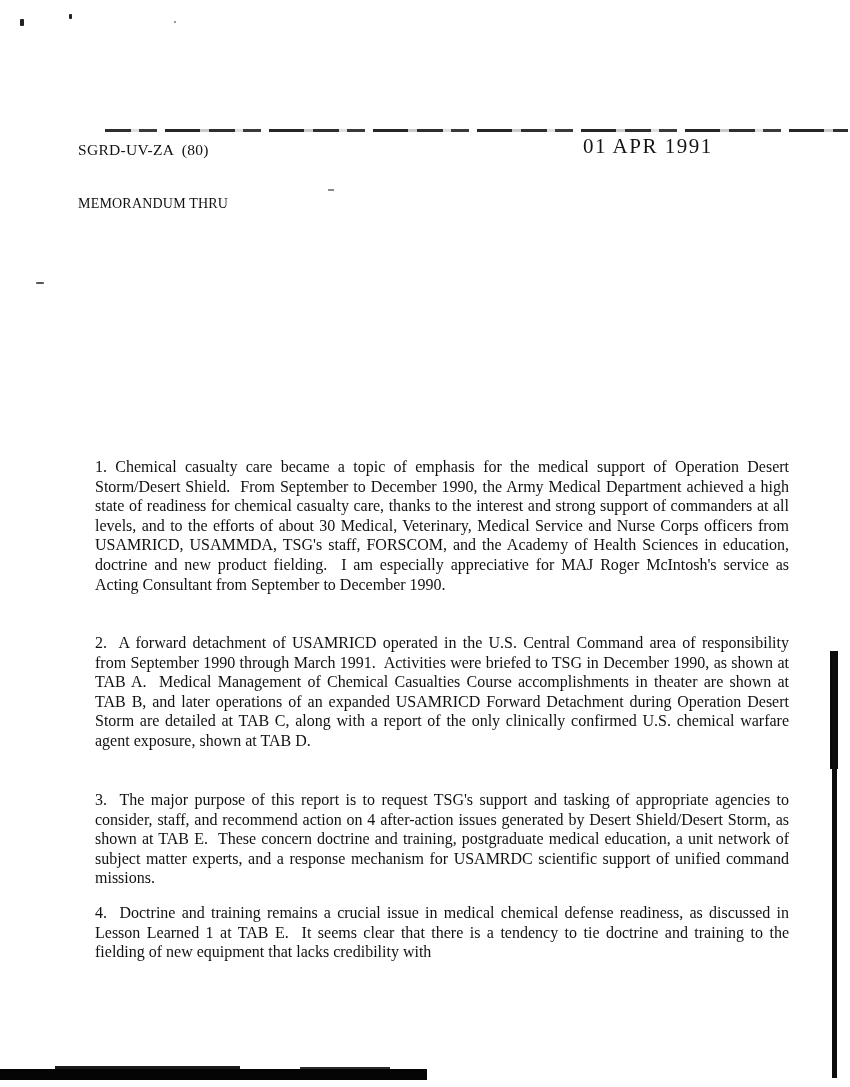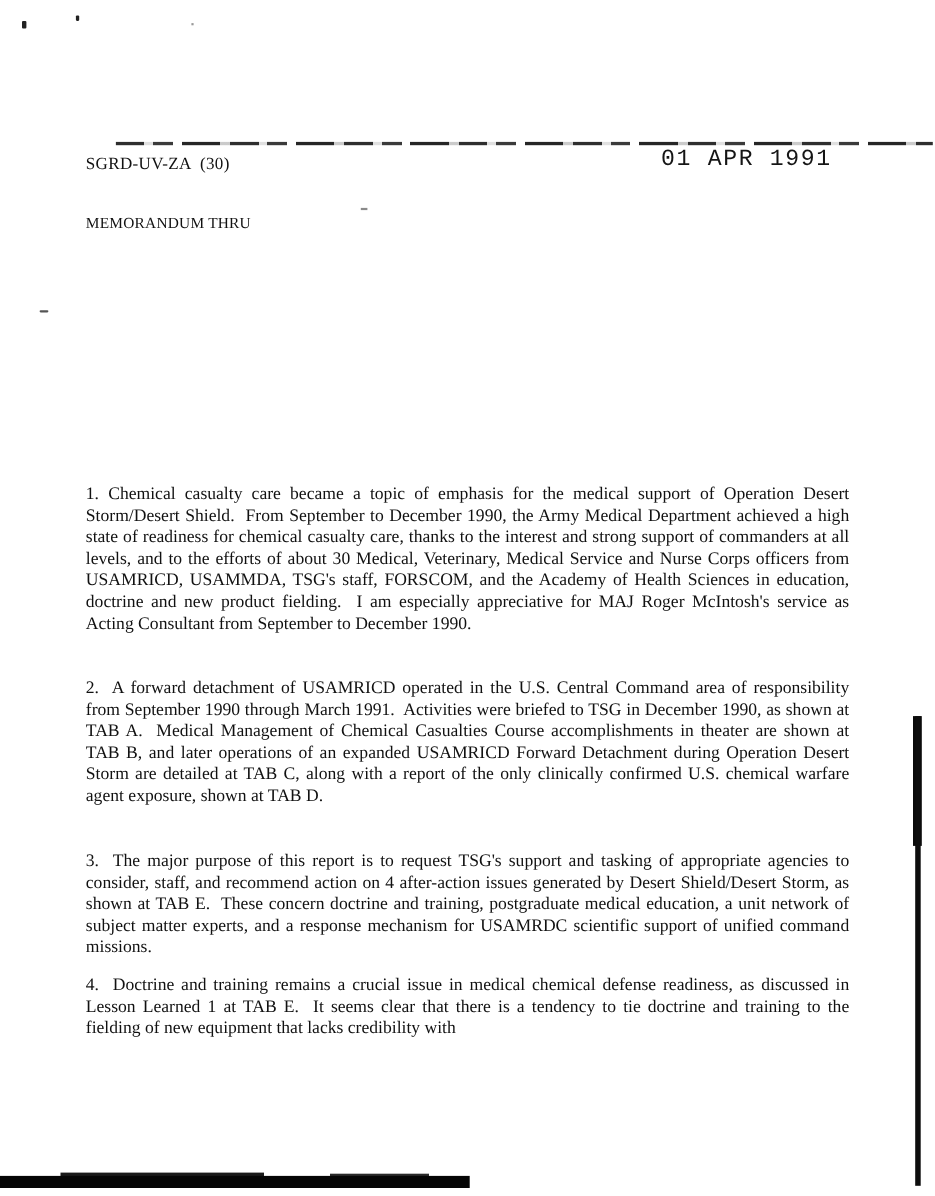--- a/index.html
+++ b/index.html
@@ -38,26 +38,25 @@
     left: 78px;
     top: 141px;
     font-size: 15.5px;
     letter-spacing: 0.3px;
     white-space: pre;
   }
   .date-stamp {
     position: absolute;
     left: 583px;
     top: 134px;
-    font-family: Liberation Mono, monospace;
+    font-family: Liberation Serif, serif;
     font-size: 21px;
     letter-spacing: 1.5px;
     color: #151515;
     white-space: pre;
-    margin-left: 18px;
   }
   .memo-type {
     position: absolute;
     left: 78px;
     top: 196px;
     font-size: 14px;
     letter-spacing: 0.2px;
   }
   .addr {
     position: absolute;
@@ -74,21 +73,21 @@
     left: 78px;
     top: 361px;
     width: 694px;
     font-size: 15.5px;
     line-height: 19.6px;
   }
   .para {
     position: absolute;
     left: 78px;
     width: 694px;
-    margin: 0;
+    margin: 17px;
     font-size: 16px;
     line-height: 19.6px;
     text-align: justify;
     white-space: pre-wrap;
   }
   .para-1 { top: 440px; }
   .para-2 { top: 616px; }
   .para-3 { top: 773px; }
   .para-4 { top: 886px; }
   
@@ -139,21 +138,21 @@
   .speck-4 { left: 328px; top: 189px; width: 6px; height: 2px; background: #8a8a8a; }
   .speck-5 { left: 36px;  top: 282px; width: 8px; height: 2px; background: #555; border-radius: 1px; }
 </style>
 </head>
 <body>
 
 <div class="page">
 
   <div class="top-dashed-line"></div>
 
-  <div class="office-symbol">SGRD-UV-ZA  (30)</div>
+  <div class="office-symbol">SGRD-UV-ZA  (80)</div>
 
   <div class="date-stamp">01 APR 1991</div>
 
   <div class="memo-type">MEMORANDUM THRU</div>
 
 
 
   <p class="para para-1">1. Chemical casualty care became a topic of emphasis for the medical support of Operation Desert Storm/Desert Shield.  From September to December 1990, the Army Medical Department achieved a high state of readiness for chemical casualty care, thanks to the interest and strong support of commanders at all levels, and to the efforts of about 30 Medical, Veterinary, Medical Service and Nurse Corps officers from USAMRICD, USAMMDA, TSG's staff, FORSCOM, and the Academy of Health Sciences in education, doctrine and new product fielding.  I am especially appreciative for MAJ Roger McIntosh's service as Acting Consultant from September to December 1990.</p>
   <p class="para para-2">2.  A forward detachment of USAMRICD operated in the U.S. Central Command area of responsibility from September 1990 through March 1991.  Activities were briefed to TSG in December 1990, as shown at TAB A.  Medical Management of Chemical Casualties Course accomplishments in theater are shown at TAB B, and later operations of an expanded USAMRICD Forward Detachment during Operation Desert Storm are detailed at TAB C, along with a report of the only clinically confirmed U.S. chemical warfare agent exposure, shown at TAB D.</p>
   <p class="para para-3">3.  The major purpose of this report is to request TSG's support and tasking of appropriate agencies to consider, staff, and recommend action on 4 after-action issues generated by Desert Shield/Desert Storm, as shown at TAB E.  These concern doctrine and training, postgraduate medical education, a unit network of subject matter experts, and a response mechanism for USAMRDC scientific support of unified command missions.</p>

